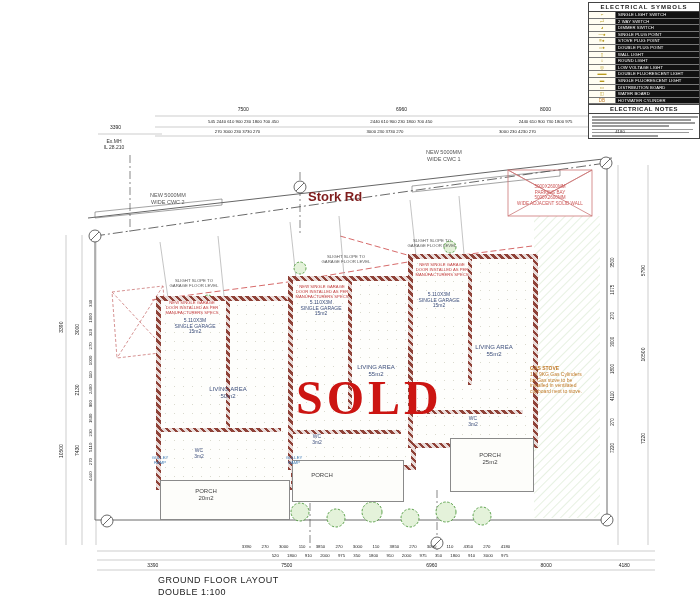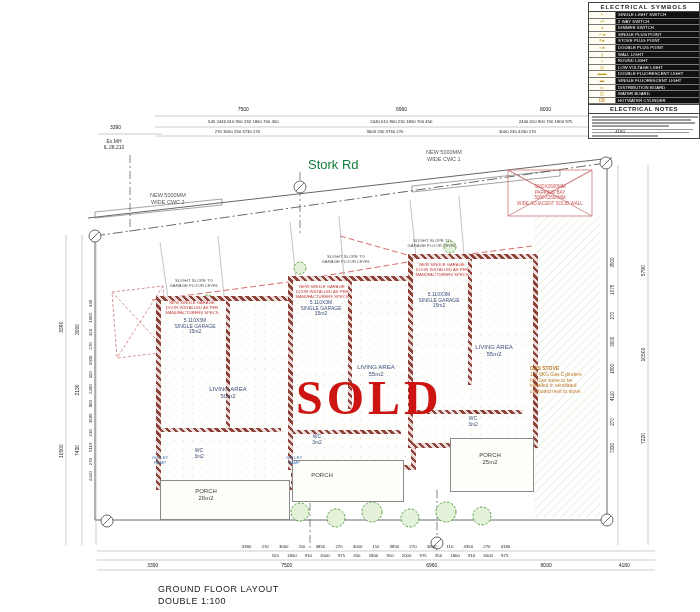--- a/index.html
+++ b/index.html
@@ -36,21 +36,21 @@
   .porch{border:1px solid #8a8a8a;background-image:radial-gradient(#c9c9bd 0.5px,transparent 0.6px);
     background-size:8px 8px;background-color:#fdfdfa;}
   
   .roomlabel{color:#3d4f7c;font-size:6px;text-align:center;line-height:7px;}
   .smalllabel{color:#3d4f7c;font-size:5px;text-align:center;line-height:5.5px;}
   .rednote{color:#c23b3b;font-size:4.2px;text-align:center;line-height:5px;}
   .slope{color:#555;font-size:4.3px;text-align:center;line-height:5px;}
   .cwc{color:#555;font-size:5.5px;text-align:center;line-height:6.5px;}
   .porchlabel{color:#444;font-size:6px;text-align:center;line-height:7px;}
   .gulley{color:#3d7ab5;font-size:4.2px;text-align:center;line-height:4.8px;}
-  #storkrd{color:#15803d;font-size:13px;font-weight:normal;}
+  #storkrd{color:#7f1d1d;font-size:13px;font-weight:bold;margin-top:32px;}
   #sold{color:#cc1512;font-size:48px;font-weight:bold;letter-spacing:4px;
     font-family:"Liberation Serif", serif;}
   #gasnote{color:#c07a28;font-size:5px;width:58px;line-height:5.8px;}
   #gasnote .gtitle{font-weight:bold;}
   #parkingtext{color:#cc5555;font-size:4.6px;text-align:center;line-height:5.6px;width:84px;}
   #exmh{font-size:5px;color:#333;text-align:center;line-height:6px;}
   #titleblock{font-size:9px;color:#222;line-height:12px;letter-spacing:0.5px;}
 </style>
 </head>
 <body>
@@ -362,18 +362,18 @@
   <div class="abs dimtext" style="left:97px;top:543px;width:558px;font-size:4.3px;word-spacing:9px;text-align:center;">3390 270 3000 110 3850 270 3000 110 3850 270 3000 110 4350 270 4180</div>
   <div class="abs dimtext" style="left:130px;top:552px;width:520px;font-size:4.3px;word-spacing:7px;text-align:center;">520 1800 910 2000 975 350 1800 910 2000 975 350 1800 910 3000 975</div>
   <div class="abs dimflex dimtext" style="left:97px;top:562px;width:558px;">
     <span style="width:20%">3390</span>
     <span style="width:28%">7500</span>
     <span style="width:24%">6960</span>
     <span style="width:17%">8000</span>
     <span style="width:11%">4180</span>
   </div>
 
-  <div id="titleblock" class="abs" style="left:158px;top:574px;margin-top:9px;">
+  <div id="titleblock" class="abs" style="left:158px;top:574px;">
     <div>GROUND FLOOR LAYOUT</div>
     <div>DOUBLE 1:100</div>
   </div>
 
 </div>
 
 </body></html>

